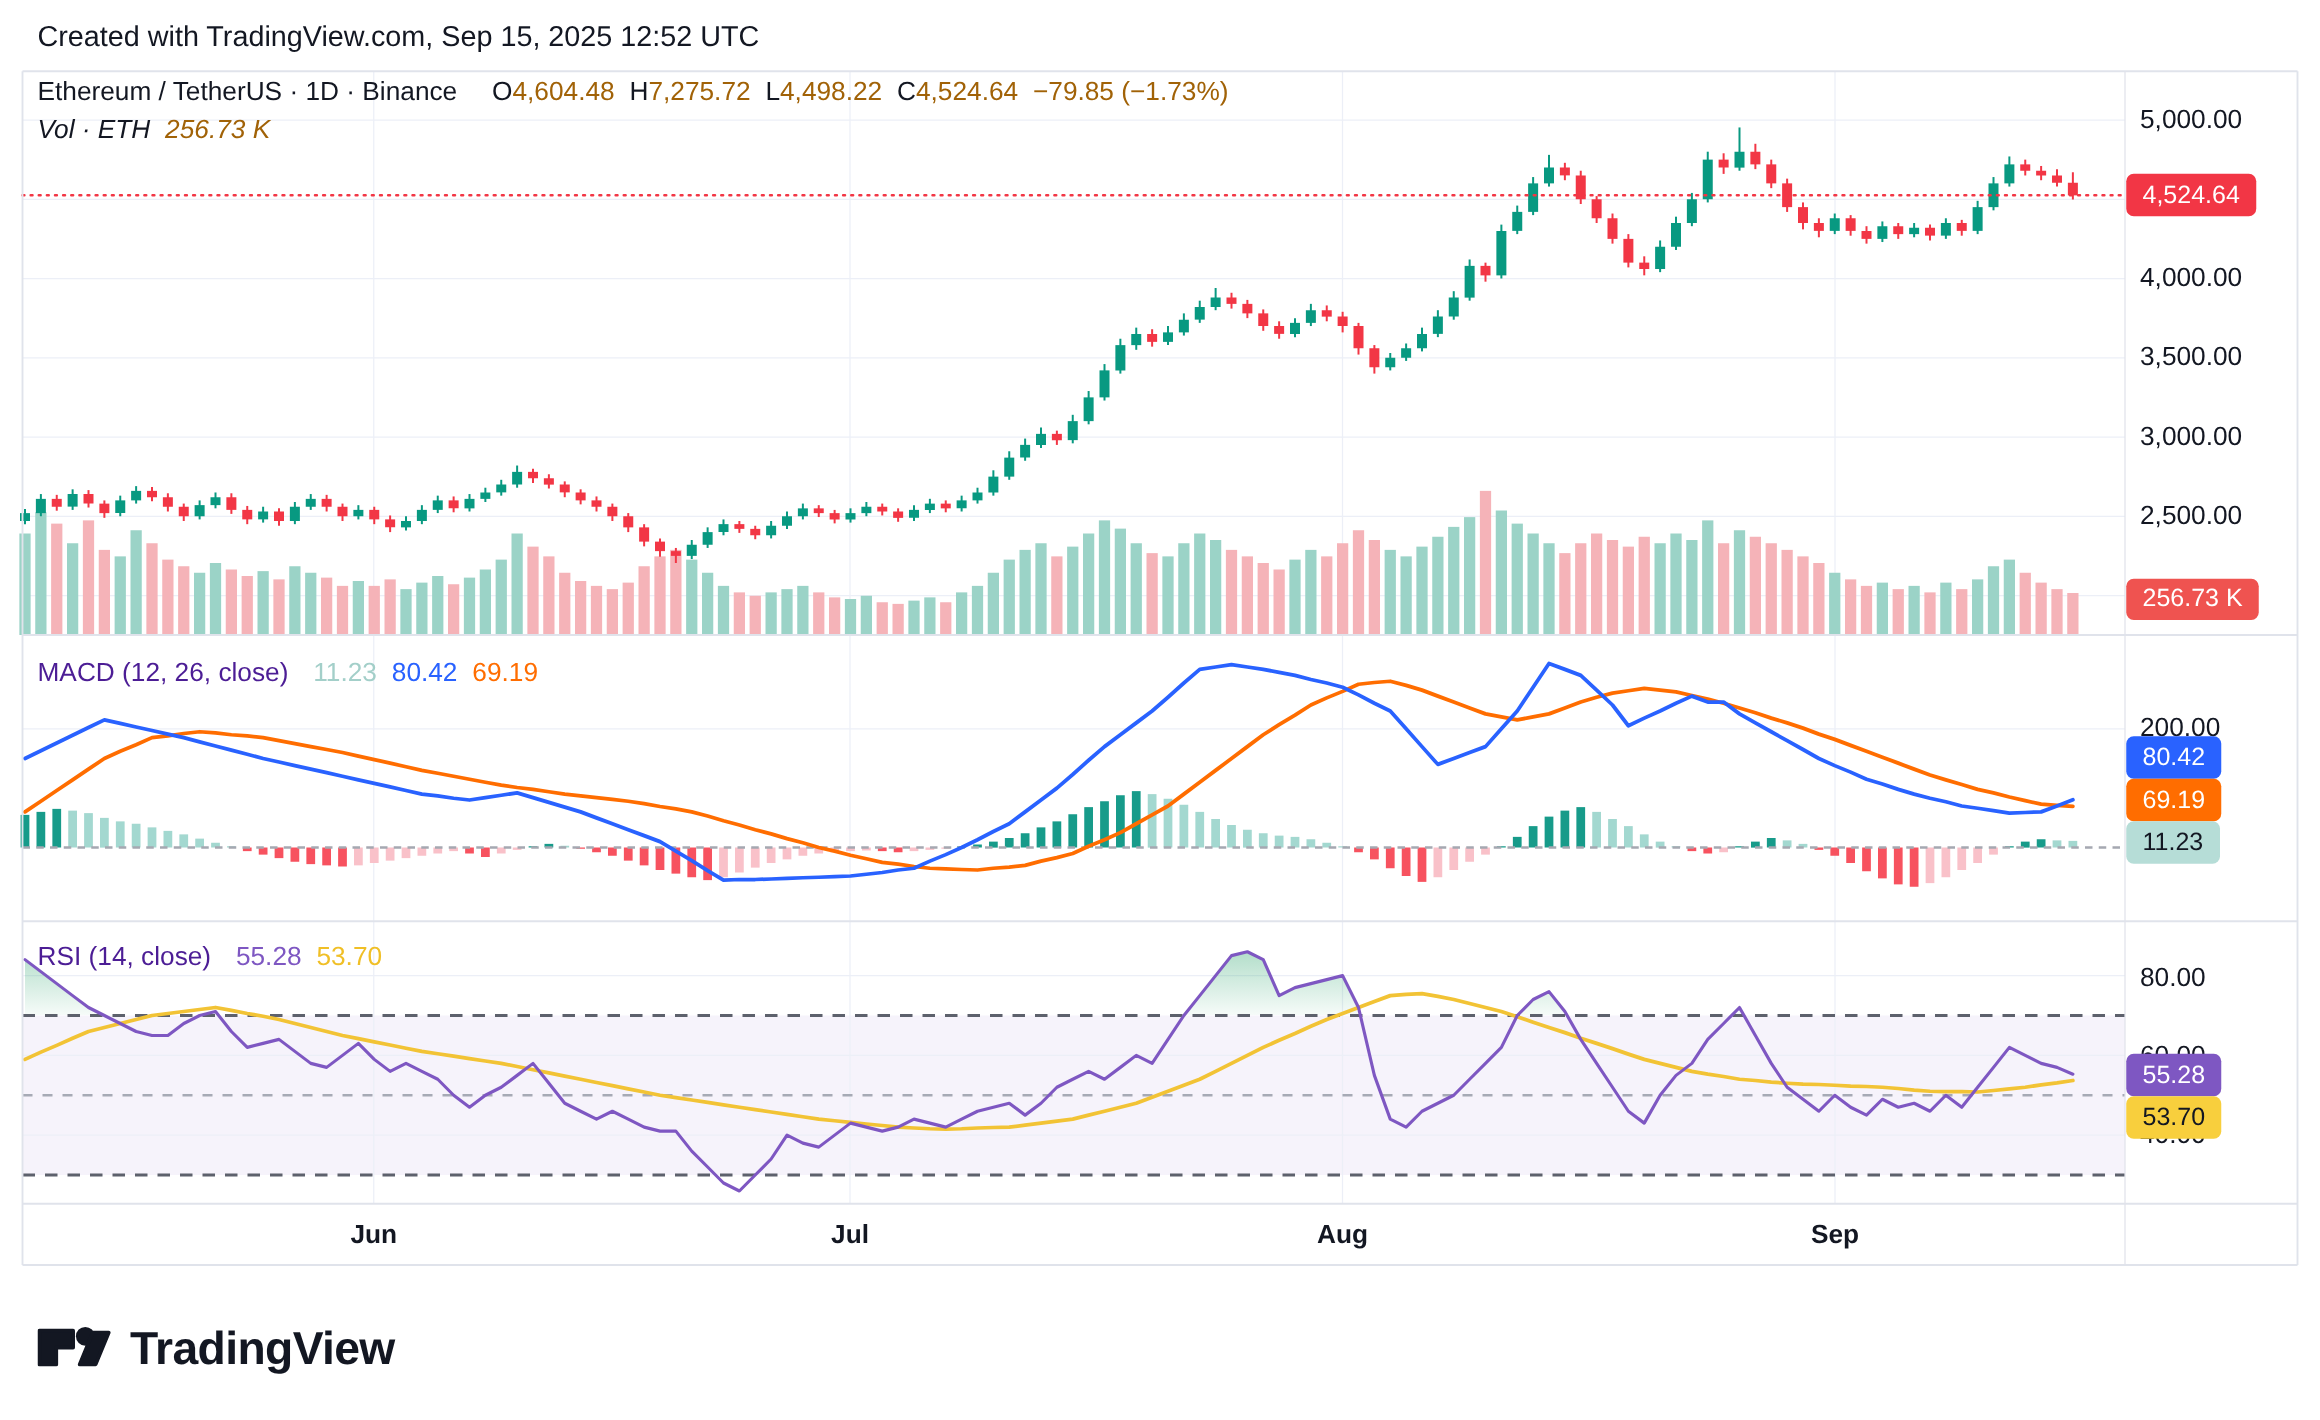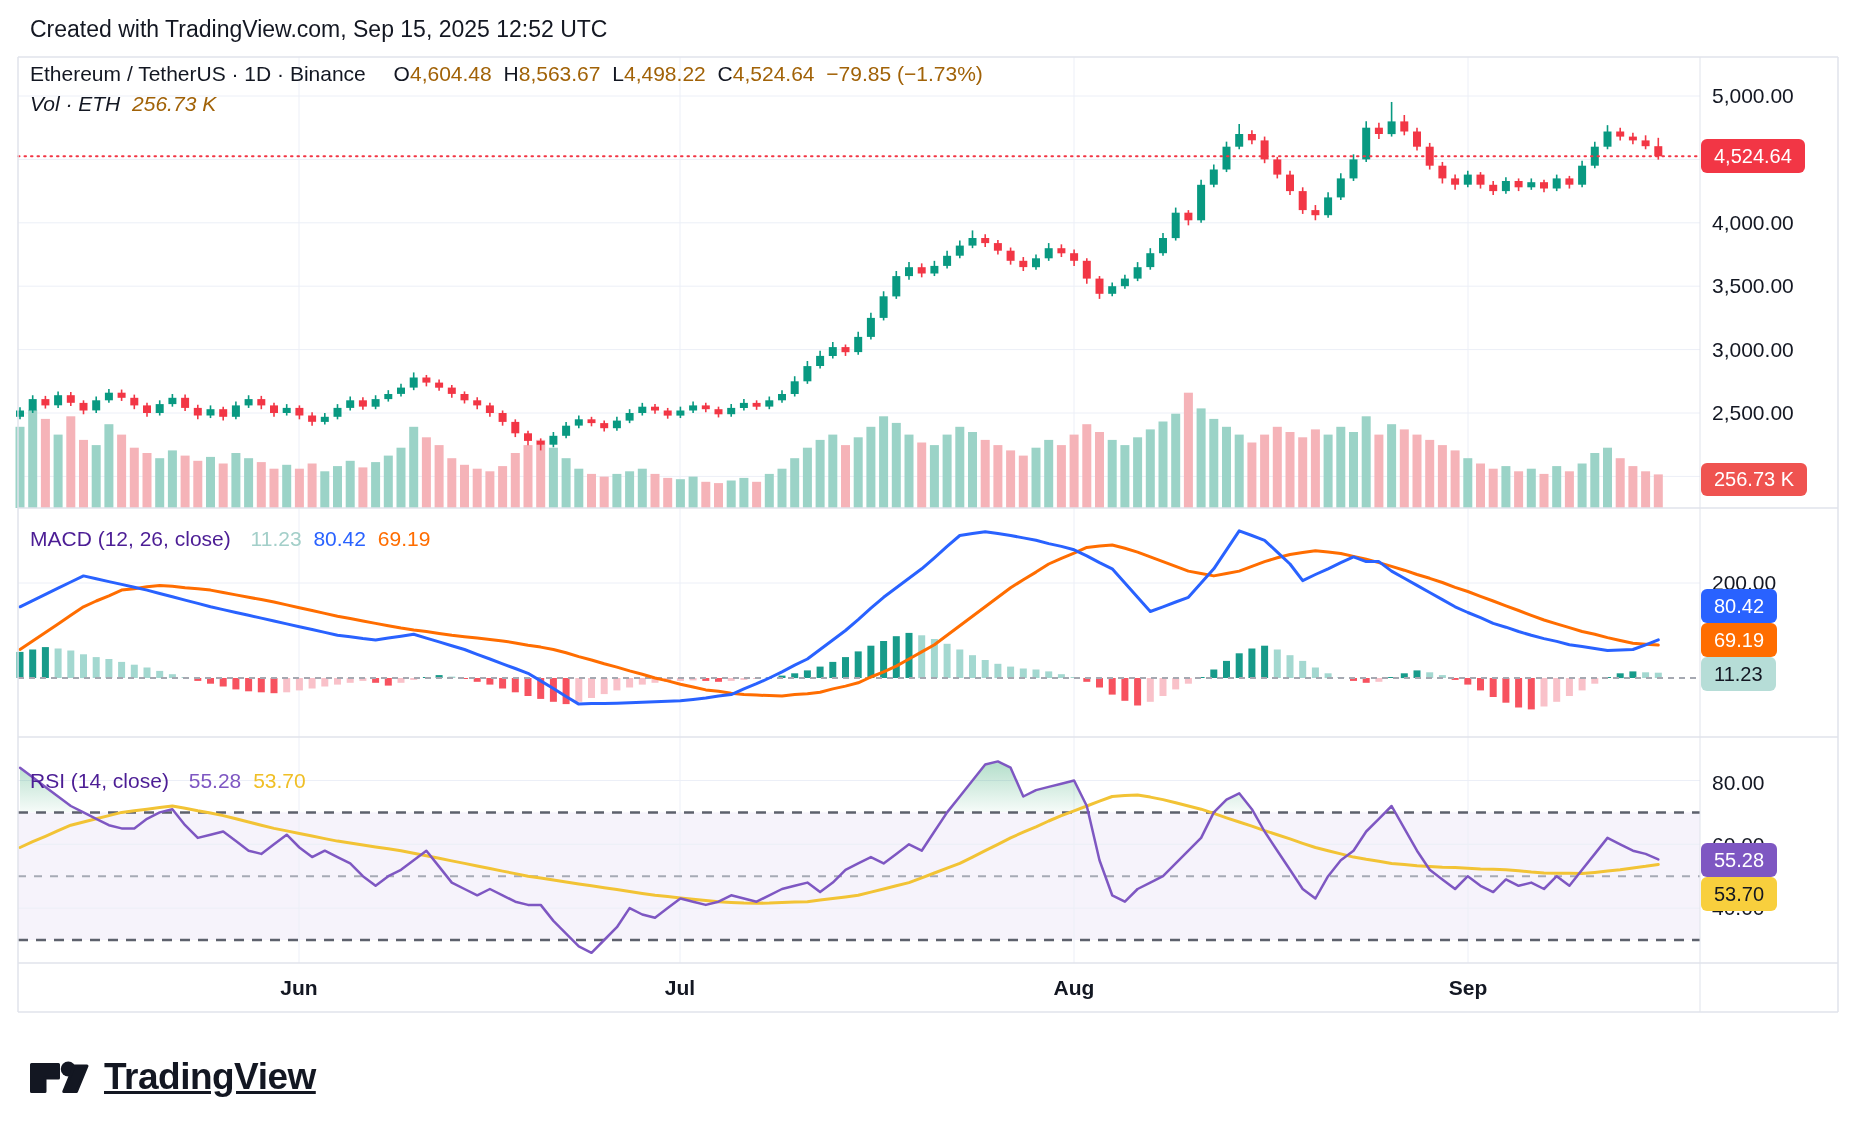--- a/index.html
+++ b/index.html
@@ -10,21 +10,21 @@
   #plot{position:absolute;left:0;top:0;}
   .legend{white-space:nowrap;font-size:21px;z-index:5;}
   .legend span{margin-right:6px;}
   .red{color:#a16207;}
   .gap{display:inline-block;width:10px;}
   .tick{left:1712px;font-size:21px;color:#131722;z-index:2;}
   .badge{left:1701px;font-size:20px;font-weight:500;border-radius:6px;
          padding:0 13px;display:inline-flex;align-items:center;z-index:3;
          height:34px;line-height:34px;white-space:nowrap;}
   .month{top:976px;font-size:21px;font-weight:600;transform:translateX(-50%);z-index:2;}
-  #logo{left:30px;top:1056px;display:flex;align-items:flex-start;z-index:5;text-decoration:underline;}
+  #logo{left:30px;top:1056px;display:flex;align-items:flex-end;z-index:5;}
   #logo-text{font-size:37px;font-weight:800;letter-spacing:-0.5px;color:#131722;margin-left:14px;}
   .mlegend-title{color:#4c1d95;}
 </style>
 </head>
 <body>
 
 <svg id="plot" width="1856" height="1136">
     <defs>
       <linearGradient id="grsi" x1="0" y1="742" x2="0" y2="812" gradientUnits="userSpaceOnUse">
         <stop offset="0" stop-color="#1d9d62" stop-opacity="0.45"></stop>
@@ -589,38 +589,38 @@
     <line x1="18" y1="57" x2="18" y2="1012" stroke="#e0e3eb" stroke-width="1.5" stroke-linecap="butt"></line>
     <line x1="1838" y1="57" x2="1838" y2="1012" stroke="#e0e3eb" stroke-width="1.5" stroke-linecap="butt"></line>
     <line x1="1700" y1="57" x2="1700" y2="1012" stroke="#e0e3eb" stroke-width="1" stroke-linecap="butt"></line>
   </svg>
 
 <div id="top-note" class="abs">Created with TradingView.com, Sep 15, 2025 12:52 UTC</div>
 
 <div class="abs legend" style="left:30px;top:62px;">
   <span>Ethereum / TetherUS · 1D · Binance</span><span class="gap"></span>
   <span style="margin-right:0;">O</span><span class="red">4,604.48</span>
-  <span style="margin-right:0;">H</span><span class="red">8,563.67</span>
+  <span style="margin-right:0;">H</span><span class="red">7,275.72</span>
   <span style="margin-right:0;">L</span><span class="red">4,498.22</span>
   <span style="margin-right:0;">C</span><span class="red">4,524.64</span>
   <span class="red">−79.85 (−1.73%)</span>
 </div>
 <div class="abs legend" style="left:30px;top:92px;font-style:italic;">
   <span>Vol · ETH</span>
   <span class="red">256.73 K</span>
 </div>
 
 <div class="abs legend" style="left:30px;top:527px;">
   <span class="mlegend-title">MACD (12, 26, close)</span><span class="gap" style="width:2px;"></span>
   <span style="color:#a3cfc9;">11.23</span>
   <span style="color:#2962ff;">80.42</span>
   <span style="color:#ff6d00;">69.19</span>
 </div>
 
-<div class="abs legend" style="left:30px;top:754px;margin-top:15px;">
+<div class="abs legend" style="left:30px;top:754px;">
   <span class="mlegend-title">RSI (14, close)</span><span class="gap" style="width:2px;"></span>
   <span style="color:#7e57c2;">55.28</span>
   <span style="color:#f0bf26;">53.70</span>
 </div>
 
 <div class="abs tick" style="top:84px;">5,000.00</div>
 <div class="abs tick" style="top:211px;">4,000.00</div>
 <div class="abs tick" style="top:274px;">3,500.00</div>
 <div class="abs tick" style="top:338px;">3,000.00</div>
 <div class="abs tick" style="top:401px;">2,500.00</div>

